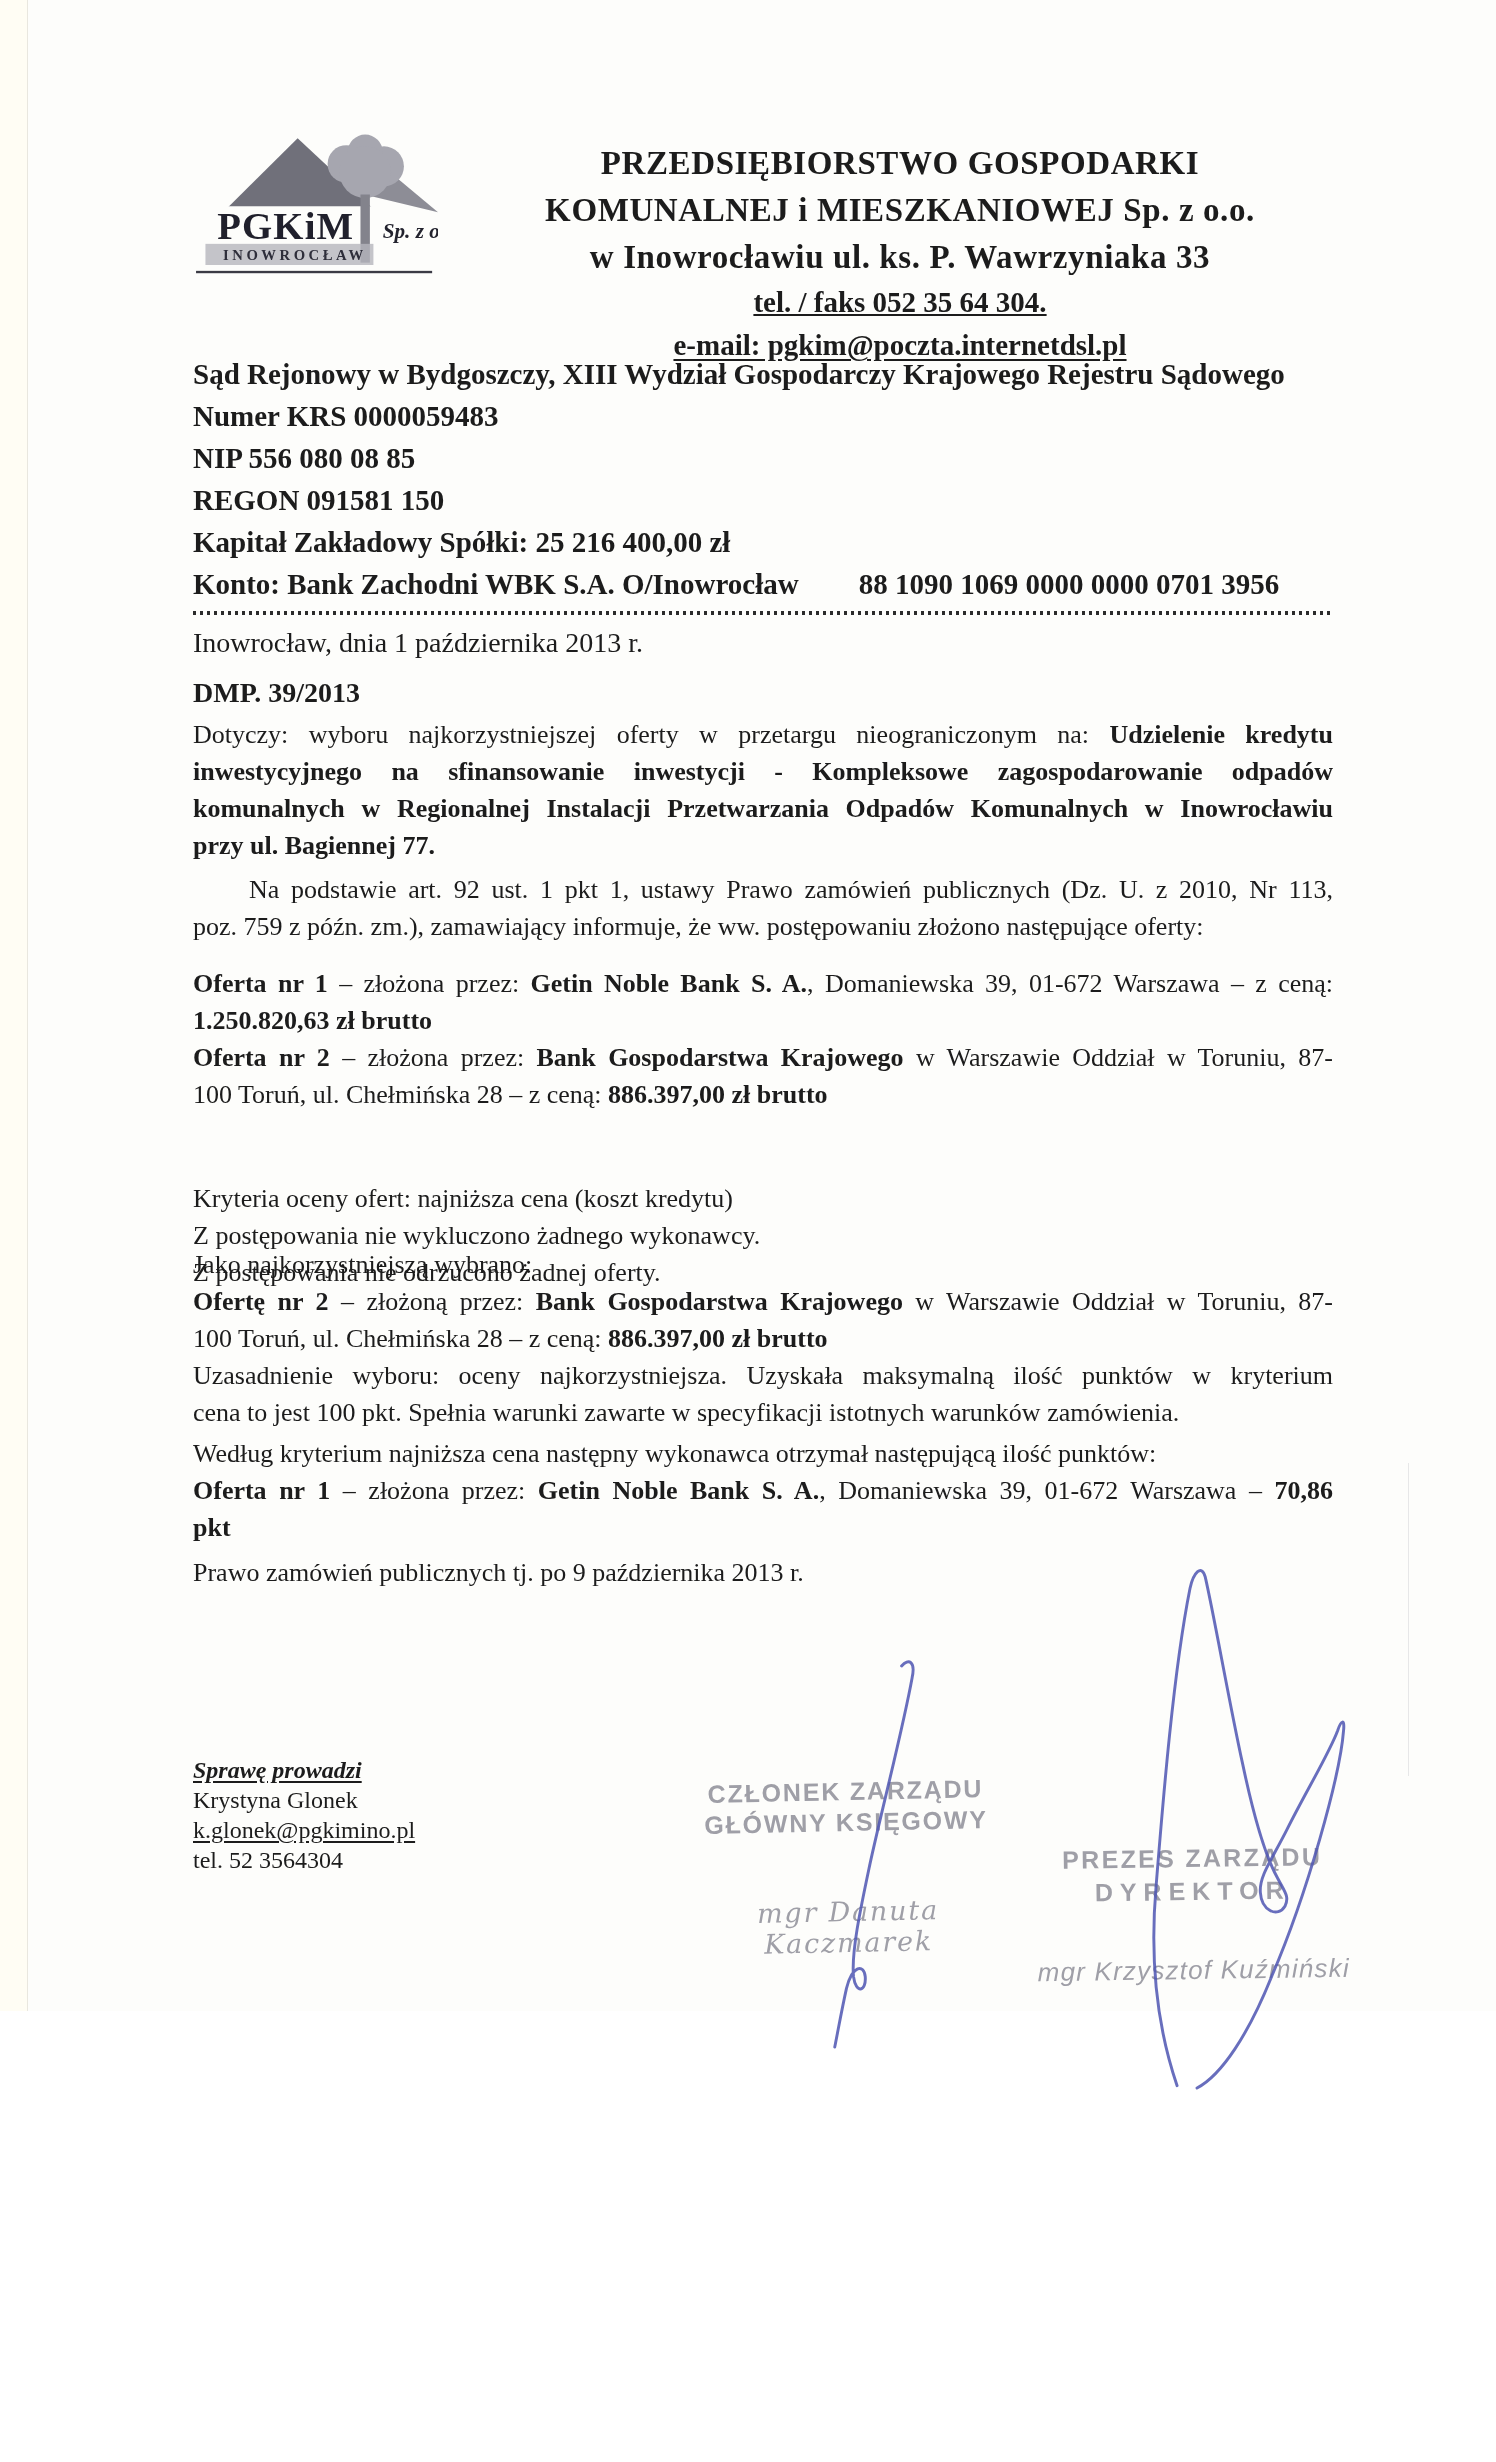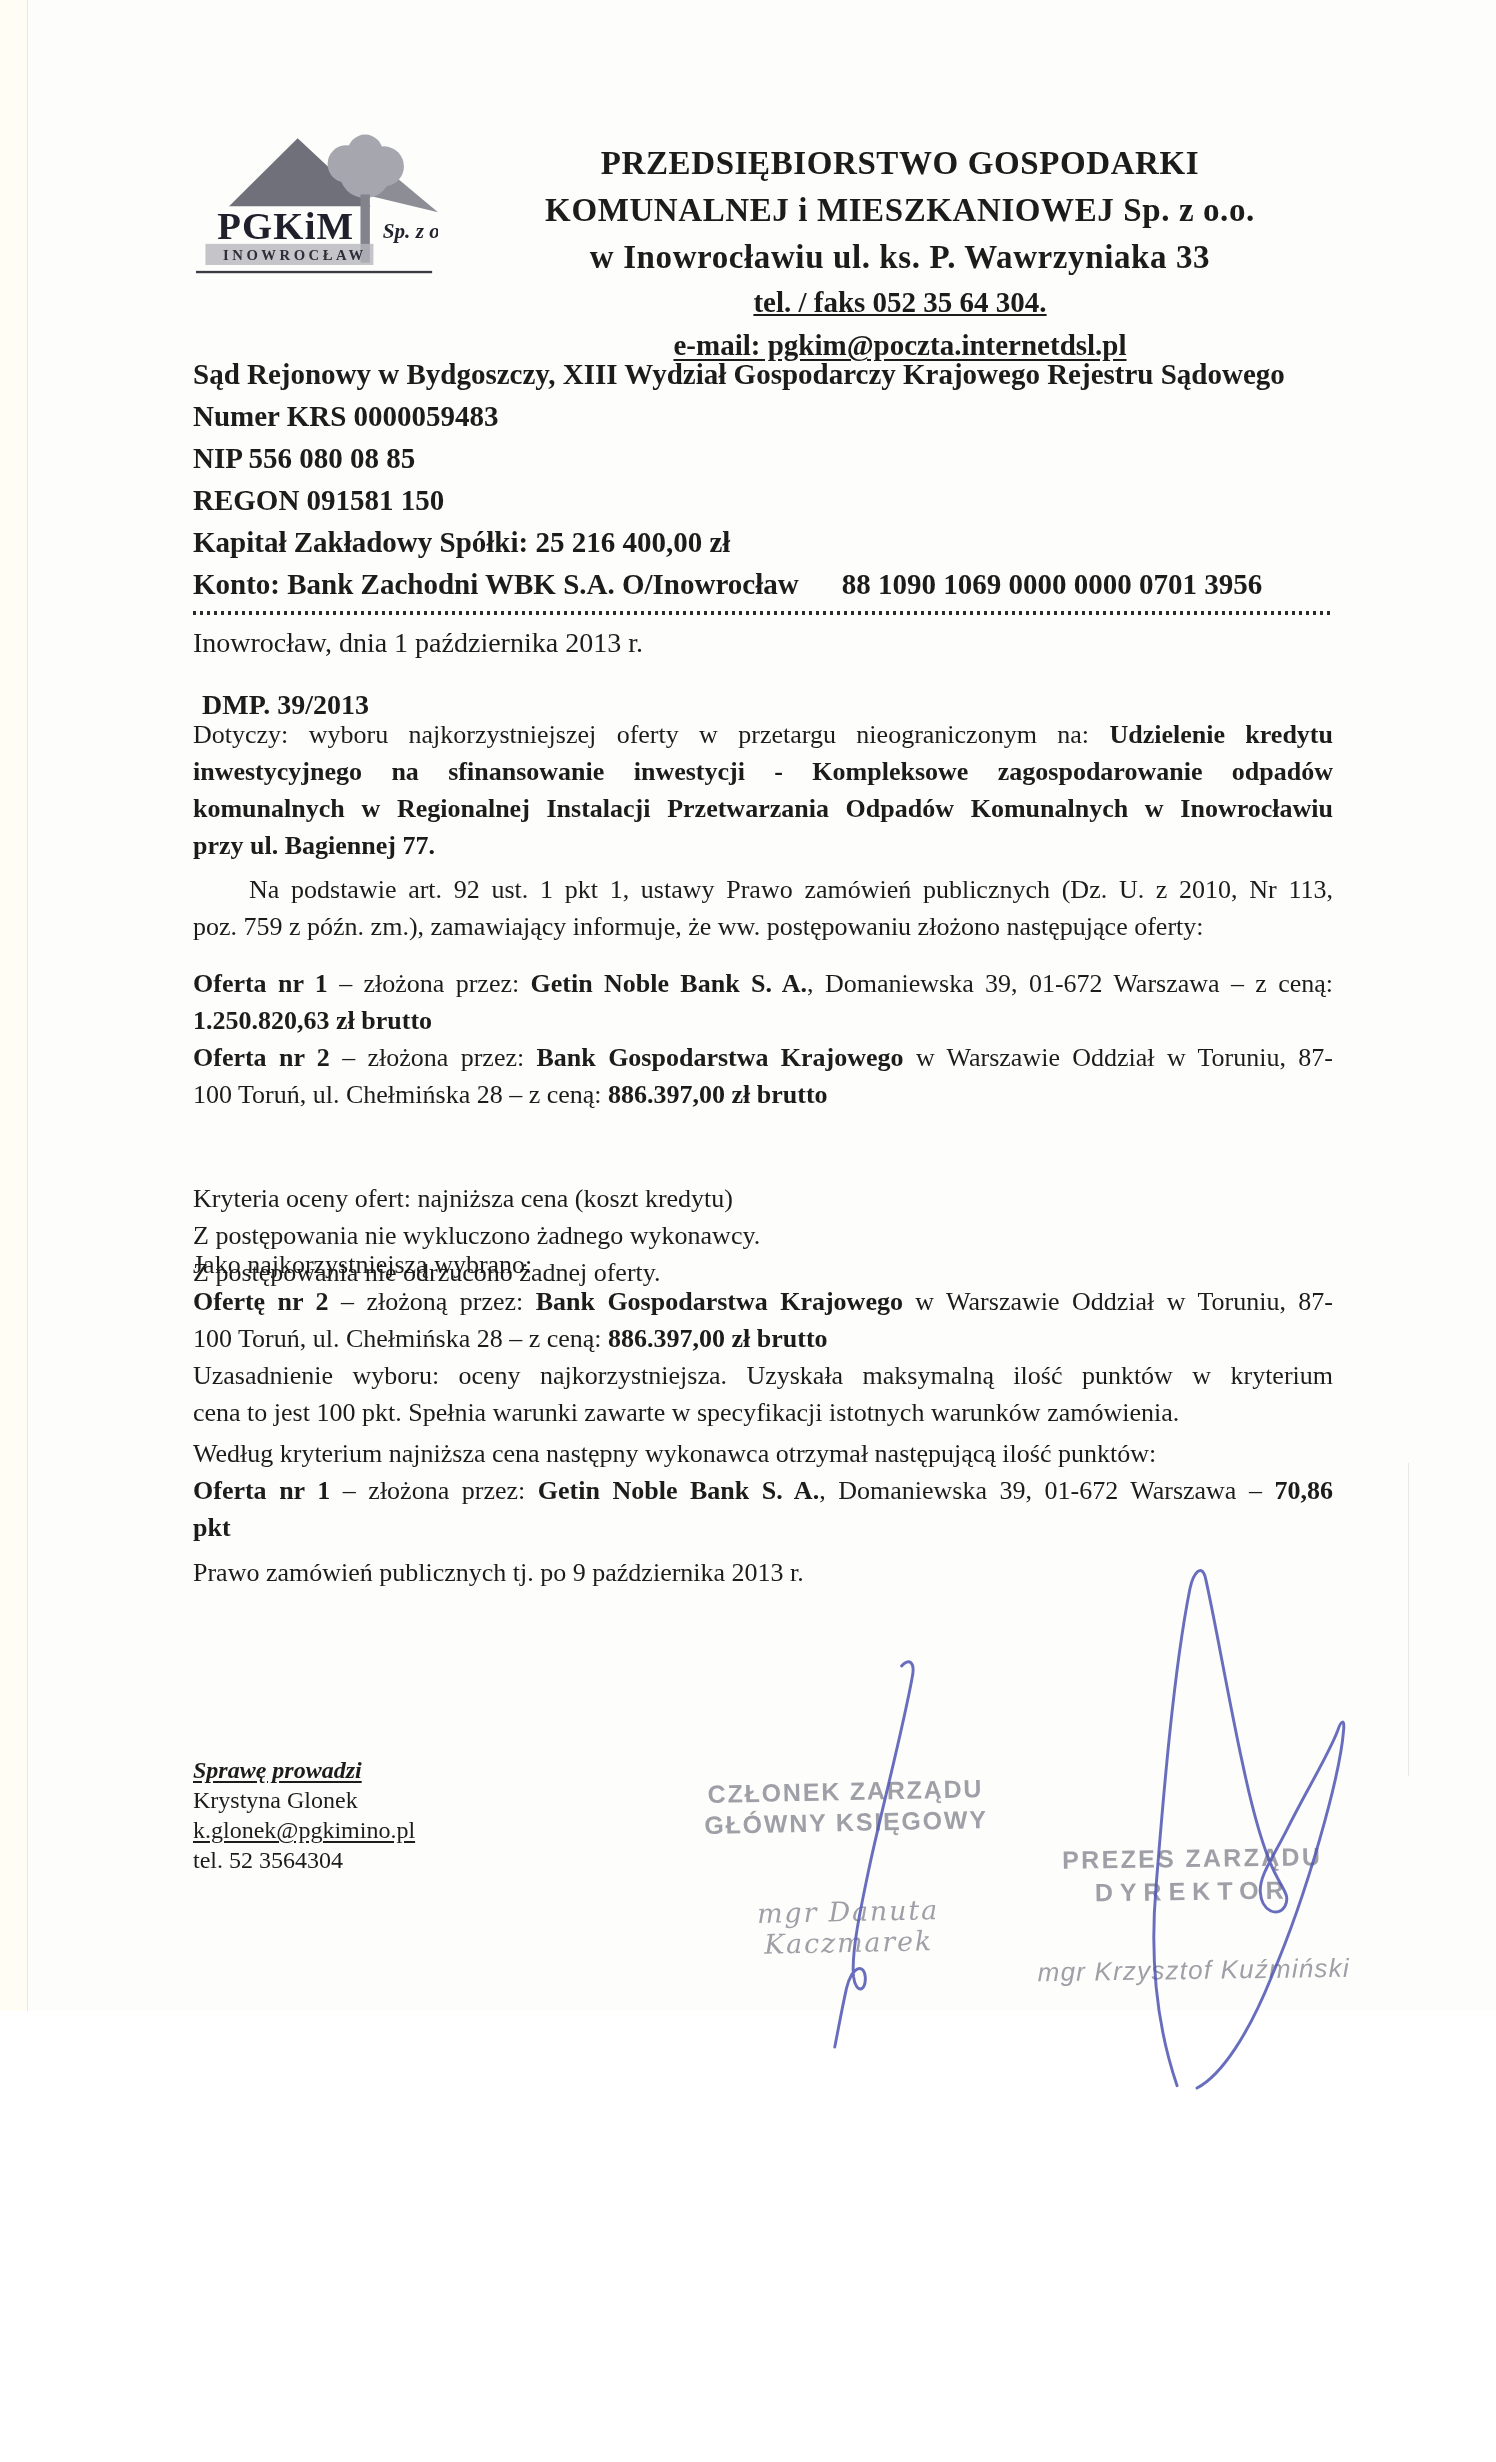--- a/index.html
+++ b/index.html
@@ -24,28 +24,28 @@
   .logo{position:absolute; left:189px; top:131px; width:249px; height:147px;}
 
   
   .hdr{position:absolute; left:516px; top:140px; width:768px; text-align:center; font-weight:bold;}
   .hdr .l1{font-size:33px; line-height:47px; letter-spacing:0.6px;}
   .hdr .l2{font-size:29px; line-height:43px;text-decoration:underline;}
   .hdr .l3{font-size:29px; line-height:42px; text-decoration:underline; text-underline-offset:3.5px;}
 
   
   .reg{position:absolute; left:193px; top:353px; width:1143px; font-weight:bold; font-size:29px; line-height:42px;}
-  .reg .accnum{display:inline-block; margin-left:43px;}
+  .reg .accnum{display:inline-block; margin-left:60px;}
 
   
   .dots{position:absolute; left:193px; top:611px; width:1140px; height:3.5px;
     background:repeating-linear-gradient(to right,#2b2b2b 0 2.9px, transparent 2.9px 7px);}
 
   .dateline{position:absolute; left:193px; top:625px; width:1140px; text-align:left; font-size:28px; line-height:35px;}
-  .caseno{position:absolute; left:202px; top:675px; font-size:28px; font-weight:bold; line-height:35px;margin-top:12px;}
+  .caseno{position:absolute; left:193px; top:675px; font-size:28px; font-weight:bold; line-height:35px;}
 
   
   .para{position:absolute; left:193px; width:1140px; font-size:26px; line-height:37px;}
   .tl{width:100%;}
   .tl.j{text-align:justify; text-align-last:justify;}
   .tl.ind{text-indent:56px;}
 
   
   .clerk{position:absolute; left:193px; top:1755px; font-size:24px; line-height:30px;}
   .clerk .hd{font-weight:bold; font-style:italic; text-decoration:underline; text-underline-offset:2.9px;}

